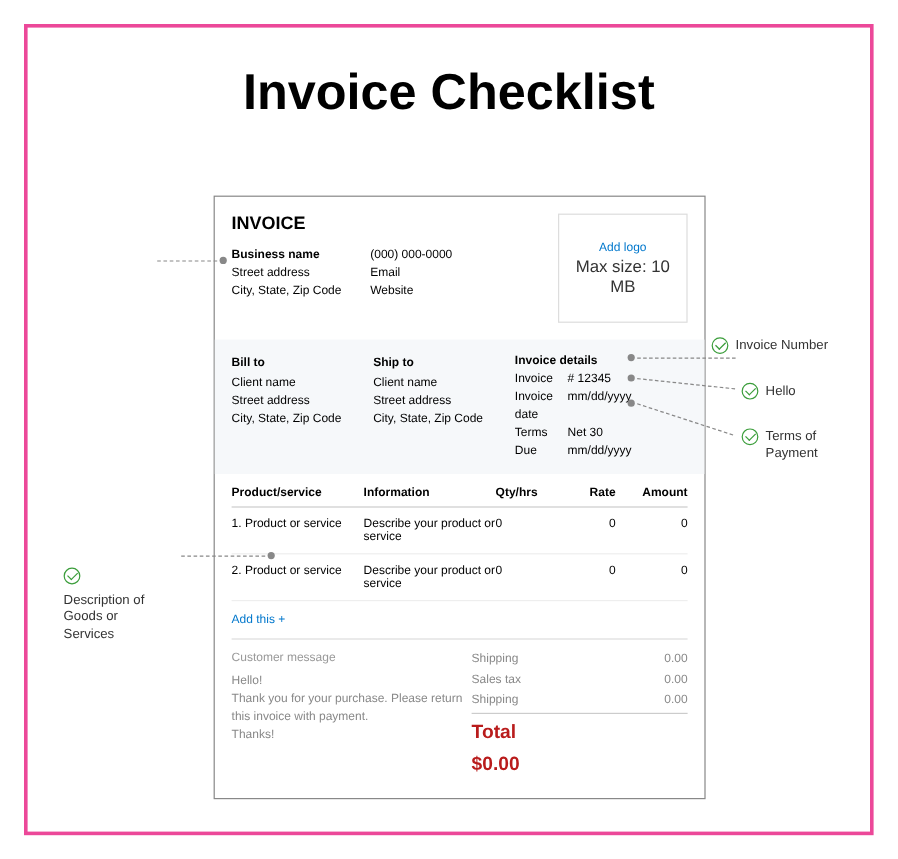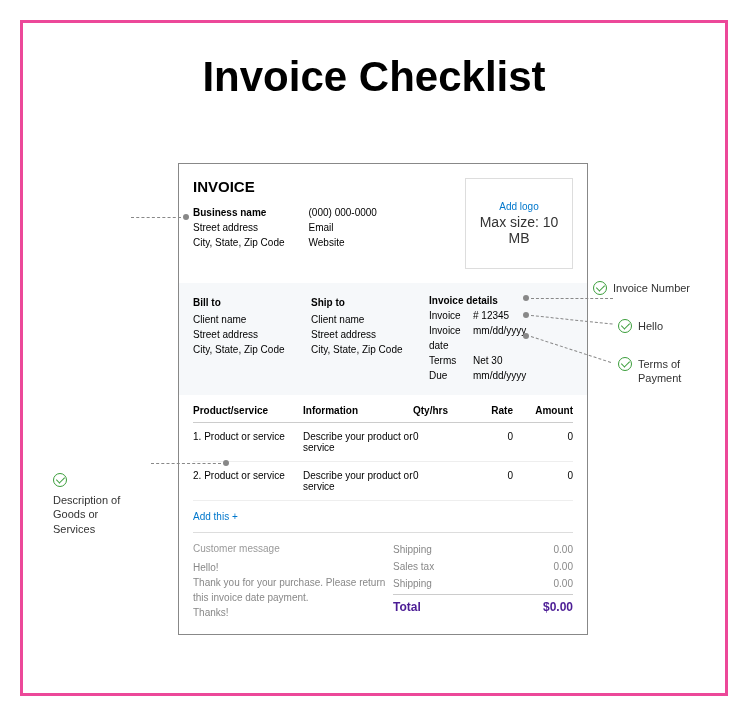--- a/index.html
+++ b/index.html
@@ -94,21 +94,21 @@
     display: flex;
     border-top: 1px solid #ddd;
     padding-top: 8px;
     gap: 4px;
     color: #888;
   }
   .cust-msg { flex: 1; line-height: 1.5; }
   .cust-msg .cm-title { color: #999; margin-bottom: 4px; }
   .totals { flex: 0 0 180px; }
   .tot-row { display: flex; justify-content: space-between; line-height: 1.7; }
-  .tot-total { border-top: 1px solid #ccc; padding-top: 2px; margin-top: 2px; font-weight: 700; color: #4c1d95; font-size: 12px; }
+  .tot-total { border-top: 1px solid #ccc; padding-top: 2px; margin-top: 2px; font-weight: 700; color: #b91c1c; font-size: 16px; flex-direction: column; }
   
   .anno {
     position: absolute;
     font-size: 11px;
     color: #333;
     display: flex;
     align-items: flex-start;
     gap: 6px;
     line-height: 1.3;
   }
@@ -227,21 +227,21 @@
       <div class="col-rate">0</div>
       <div class="col-amt">0</div>
     </div>
 
     <div class="add-item">Add this +</div>
 
     <div class="footer-block">
       <div class="cust-msg">
         <div class="cm-title">Customer message</div>
         <div style="white-space:pre-line;">Hello!
-Thank you for your purchase. Please return this invoice date payment.
+Thank you for your purchase. Please return this invoice with payment.
 Thanks!</div>
       </div>
       <div class="totals">
         <div class="tot-row">
             <span>Shipping</span>
             <span>0.00</span>
           </div>
         <div class="tot-row">
             <span>Sales tax</span>
             <span>0.00</span>

